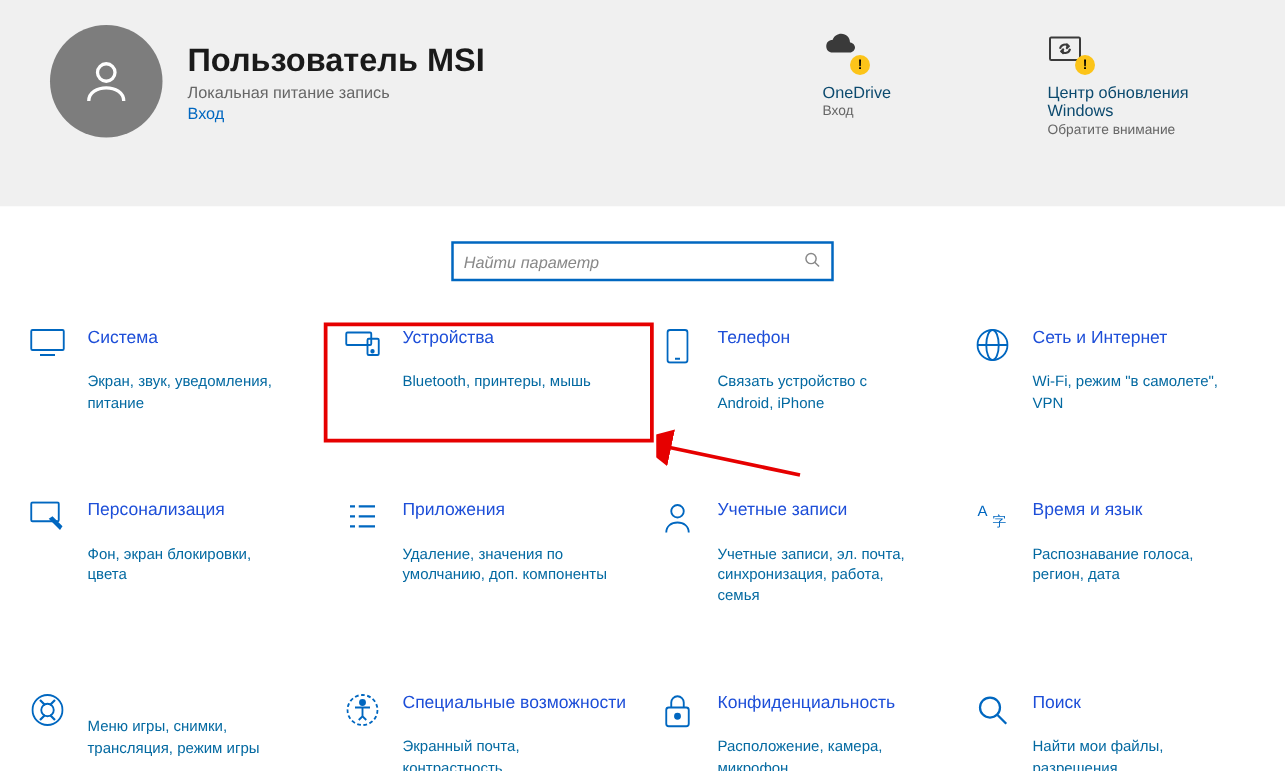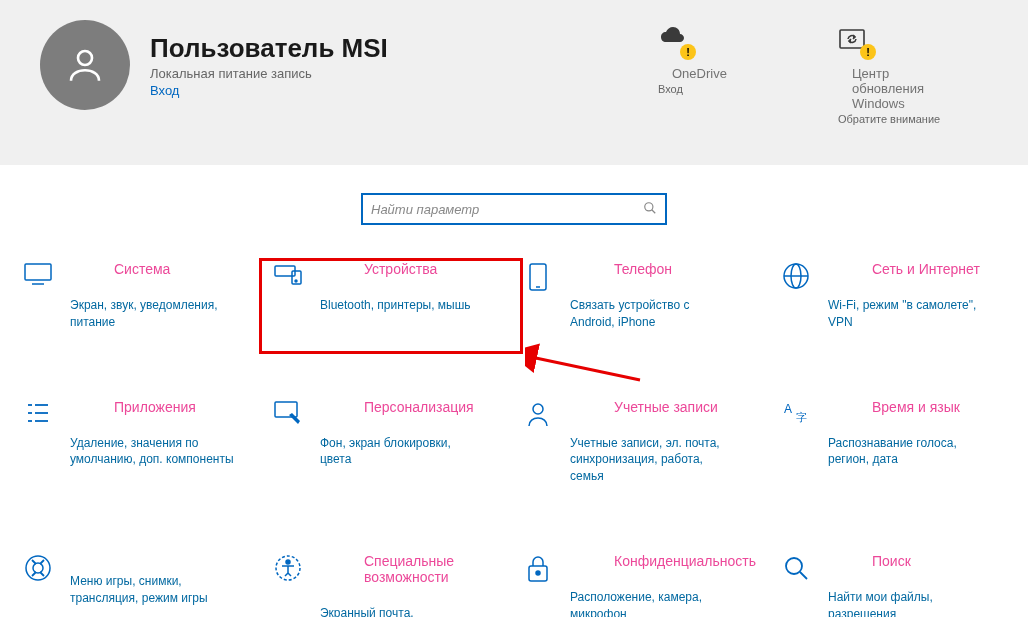--- a/index.html
+++ b/index.html
@@ -45,21 +45,21 @@
   .header-tile .icon-wrap { position: relative; height: 32px; margin-bottom: 8px; }
   .warn-badge {
     position: absolute;
     width: 16px; height: 16px;
     background: #fcc419;
     border-radius: 50%;
     left: 22px; top: 18px;
     display: flex; align-items: center; justify-content: center;
     color: #000; font-size: 11px; font-weight: bold;
   }
-  .header-tile .title { font-size: 13px; color: #737373; margin-left: 14px; }
+  .header-tile .title { font-size: 13px; color: #0c4a6e; }
   .header-tile .sub { font-size: 11px; color: #666; margin-top: 2px; }
 
   .search-row {
     display: flex;
     justify-content: center;
     padding: 28px 0 22px 0;
   }
   .search-box {
     width: 306px;
     height: 32px;
@@ -94,21 +94,21 @@
     cursor: pointer;
     min-height: 90px;
   }
   .cat .ico {
     width: 32px;
     flex-shrink: 0;
     display: flex;
     justify-content: center;
     padding-top: 2px;
   }
-  .cat-text .title { font-size: 14px; color: #ec4899; margin-left: 44px; }
+  .cat-text .title { font-size: 14px; color: #1d4ed8; }
   .cat-text .desc { font-size: 12px; color: #0369a1; margin-top: 20px; line-height: 1.4; max-width: 165px; }
   .highlight {
     position: absolute;
     border: 3px solid #e60000;
     pointer-events: none;
   }
   .arrow {
     position: absolute;
     pointer-events: none;
   }
@@ -219,45 +219,45 @@
         </svg>
     </div>
     <div class="cat-text">
       <div class="title">Сеть и Интернет</div>
       <div class="desc">Wi-Fi, режим "в самолете", VPN</div>
     </div>
   </div>
 
   <div class="cat">
     <div class="ico">
+      <svg width="28" height="24" viewBox="0 0 28 24" fill="none" stroke="#0067c0" stroke-width="1.5">
+          <rect x="1" y="1" width="22" height="15" rx="1"></rect>
+          <path d="M18 12l8 8-2 3-9-9" fill="#0067c0" stroke="none"></path>
+        </svg>
+    </div>
+    <div class="cat-text">
+      <div class="title">Персонализация</div>
+      <div class="desc">Фон, экран блокировки, цвета</div>
+    </div>
+  </div>
+
+  <div class="cat">
+    <div class="ico">
       <svg width="24" height="24" viewBox="0 0 24 24" fill="none" stroke="#0067c0" stroke-width="1.8">
           <line x1="2" y1="4" x2="6" y2="4"></line>
           <line x1="9" y1="4" x2="22" y2="4"></line>
           <line x1="2" y1="12" x2="6" y2="12"></line>
           <line x1="9" y1="12" x2="22" y2="12"></line>
           <line x1="2" y1="20" x2="6" y2="20"></line>
           <line x1="9" y1="20" x2="22" y2="20"></line>
         </svg>
     </div>
     <div class="cat-text">
       <div class="title">Приложения</div>
       <div class="desc">Удаление, значения по умолчанию, доп. компоненты</div>
-    </div>
-  </div>
-
-  <div class="cat">
-    <div class="ico">
-      <svg width="28" height="24" viewBox="0 0 28 24" fill="none" stroke="#0067c0" stroke-width="1.5">
-          <rect x="1" y="1" width="22" height="15" rx="1"></rect>
-          <path d="M18 12l8 8-2 3-9-9" fill="#0067c0" stroke="none"></path>
-        </svg>
-    </div>
-    <div class="cat-text">
-      <div class="title">Персонализация</div>
-      <div class="desc">Фон, экран блокировки, цвета</div>
     </div>
   </div>
 
   <div class="cat">
     <div class="ico">
       <svg width="24" height="26" viewBox="0 0 24 26" fill="none" stroke="#0067c0" stroke-width="1.5">
           <circle cx="12" cy="8" r="5"></circle>
           <path d="M3 25c0-5 4-8 9-8s9 3 9 8"></path>
         </svg>
     </div>

